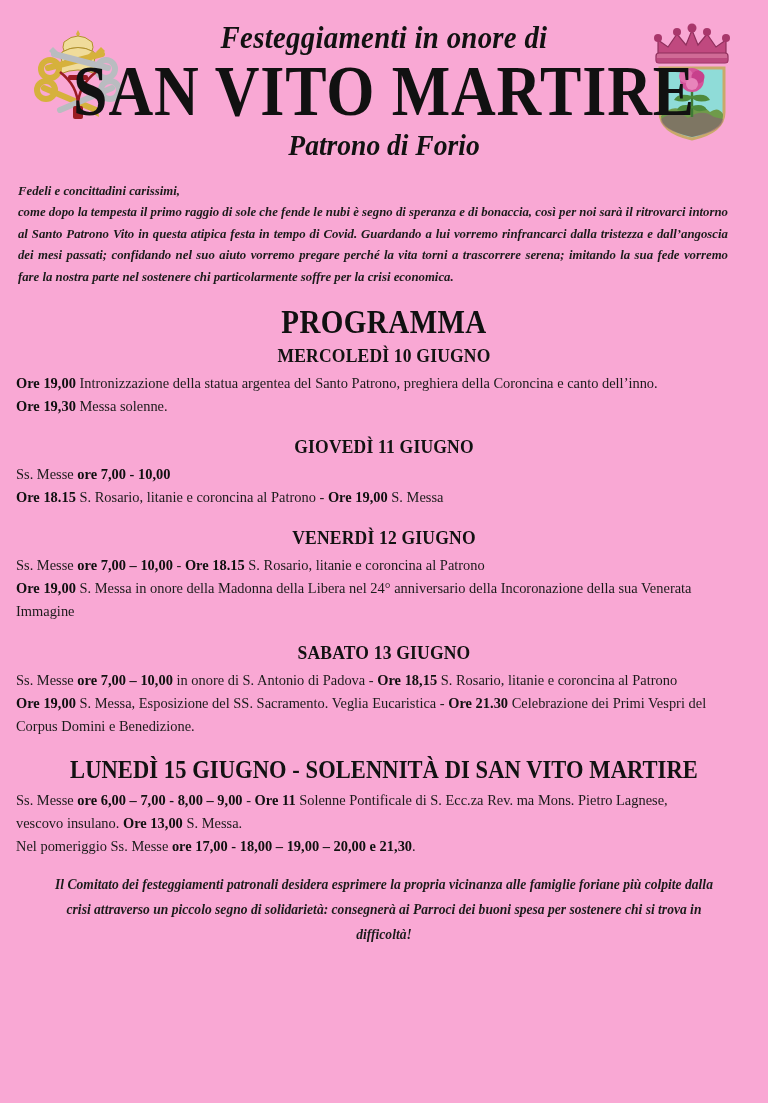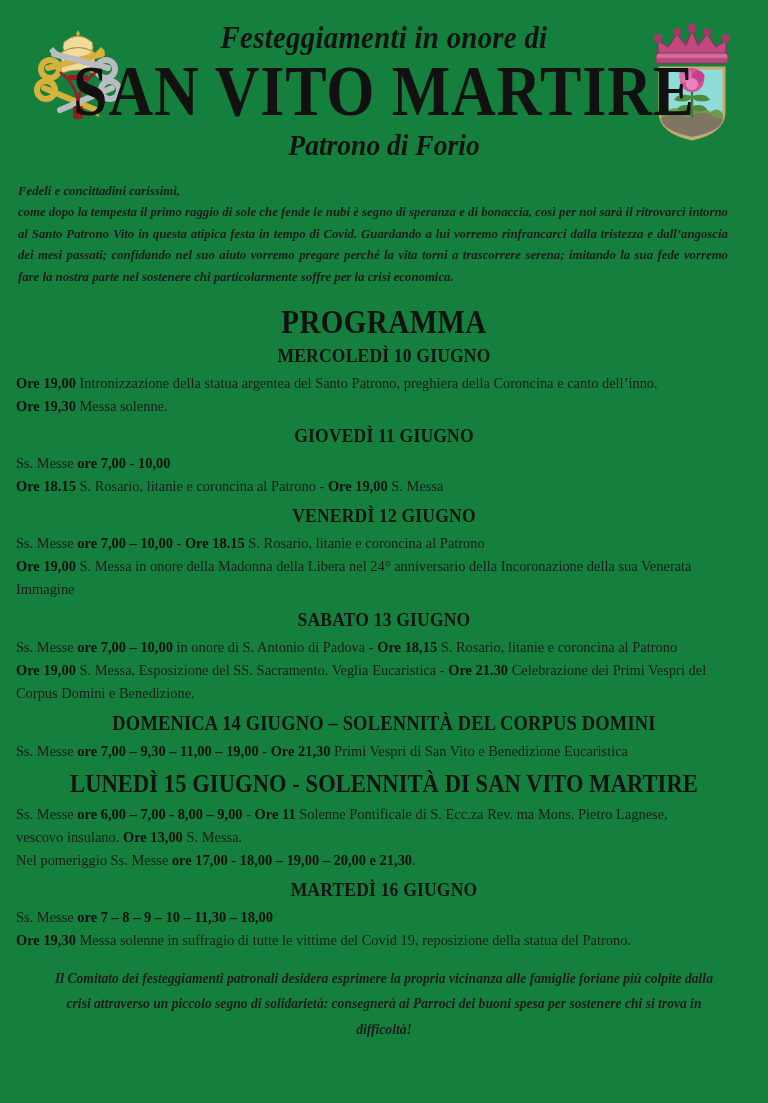--- a/index.html
+++ b/index.html
@@ -11,21 +11,21 @@
     width: 768px;
     height: 1103px;
     font-family: "Liberation Sans", sans-serif;
     color: #1a1a1a;
     overflow: hidden;
   }
   .poster {
     position: relative;
     width: 768px;
     height: 1103px;
-    background: #15803d;
+    background: #f9a8d4;
     box-sizing: border-box;
     padding: 0 16px;
   }
 
   
   .header {
     position: relative;
     height: 180px;
   }
   .emblem-left {
@@ -102,21 +102,21 @@
     transform: scaleX(0.88);
     color: #111111;
   }
 
   
   .day {
     margin-top: 4px;
     font-family: Liberation Serif, serif;
   }
   .day.gap {
-    margin-top: 8px;
+    margin-top: 19px;
   }
   .day-title {
     text-align: center;
     font-weight: bold;
     font-size: 19.5px;
     letter-spacing: 0.2px;
     color: #121212;
     transform: scaleX(0.9);
     margin-bottom: 4px;
   }
@@ -258,30 +258,21 @@
         <div class="day-title">VENERDÌ 12 GIUGNO</div>
         <div class="line"><span>Ss. Messe </span><b>ore 7,00 – 10,00</b><span>  - </span><b>Ore 18.15</b><span> S. Rosario, litanie e coroncina al Patrono</span></div>
         <div class="line"><b>Ore  19,00</b><span>  S. Messa in onore della Madonna della Libera nel 24° anniversario della Incoronazione della sua Venerata Immagine</span></div>
       </div>
       <div class="day gap">
         <div class="day-title">SABATO 13 GIUGNO</div>
         <div class="line"><span>Ss. Messe  </span><b>ore 7,00 – 10,00</b><span> in onore di S. Antonio di Padova - </span><b>Ore 18,15</b><span> S. Rosario, litanie e coroncina al Patrono</span></div>
         <div class="line"><b>Ore 19,00</b><span> S. Messa,  Esposizione del SS. Sacramento. Veglia Eucaristica - </span><b>Ore 21.30</b><span> Celebrazione dei Primi Vespri del Corpus Domini e Benedizione.</span></div>
       </div>
       <div class="day gap">
-        <div class="day-title wide">DOMENICA 14 GIUGNO – SOLENNITÀ DEL CORPUS DOMINI</div>
-        <div class="line"><span>Ss. Messe </span><b>ore 7,00 – 9,30 – 11,00 – 19,00</b><span> - </span><b>Ore 21,30</b><span> Primi Vespri di San Vito e Benedizione Eucaristica</span></div>
-      </div>
-      <div class="day gap">
         <div class="day-title big">LUNEDÌ 15 GIUGNO - SOLENNITÀ DI SAN VITO MARTIRE</div>
         <div class="line"><span>Ss. Messe </span><b>ore 6,00 – 7,00 - 8,00 – 9,00</b><span> - </span><b>Ore 11</b><span> Solenne Pontificale di S. Ecc.za Rev. ma Mons. Pietro Lagnese, vescovo insulano. </span><b>Ore 13,00</b><span> S. Messa.</span></div>
         <div class="line"><span>Nel pomeriggio Ss. Messe </span><b>ore  17,00 - 18,00 – 19,00 – 20,00 e 21,30</b><span>.</span></div>
       </div>
-      <div class="day gap">
-        <div class="day-title">MARTEDÌ  16 GIUGNO</div>
-        <div class="line"><span>Ss. Messe </span><b>ore  7 – 8 – 9 – 10 – 11,30 – 18,00</b></div>
-        <div class="line"><b>Ore 19,30</b><span>  Messa solenne in suffragio di tutte le vittime del Covid 19,  reposizione della statua del Patrono.</span></div>
-      </div>
     </div>
 
   <div class="closing">Il Comitato dei festeggiamenti patronali desidera esprimere la propria vicinanza alle famiglie foriane più colpite dalla crisi attraverso un piccolo segno di solidarietà: consegnerà ai Parroci dei buoni spesa per sostenere chi si trova in difficoltà!</div>
 
 </div>
 
 </body></html>

